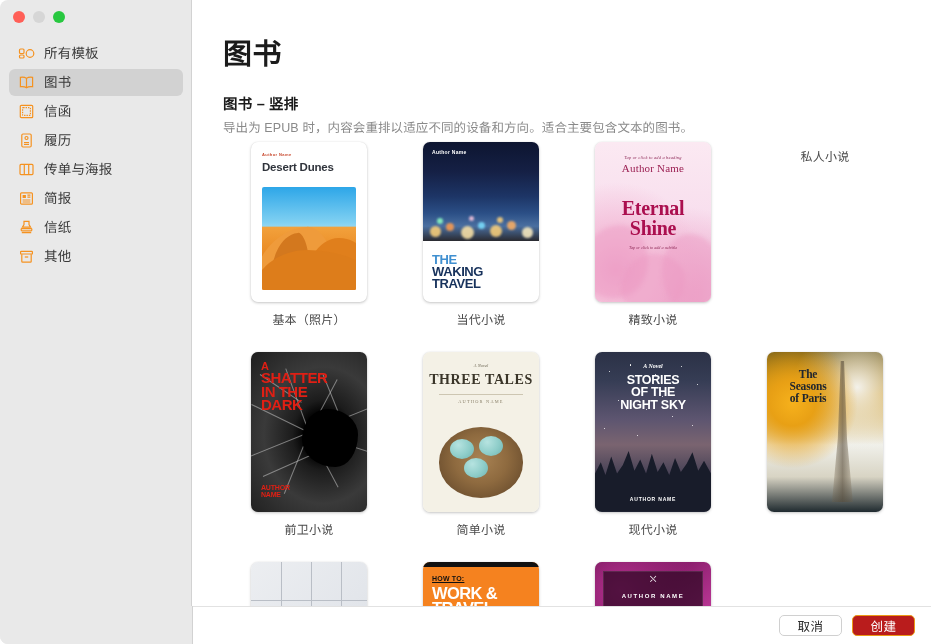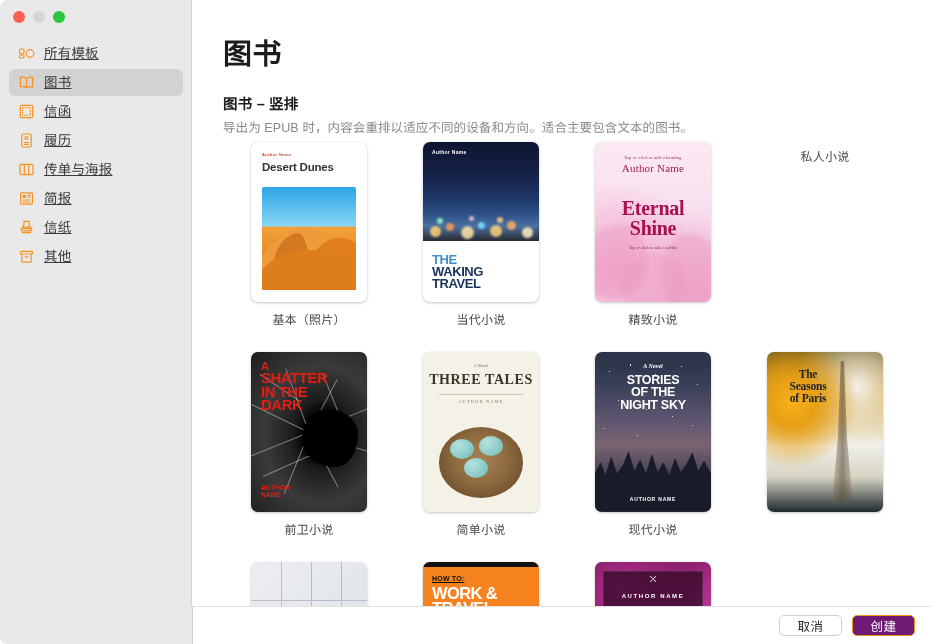--- a/index.html
+++ b/index.html
@@ -72,21 +72,21 @@
     background: #d2d2d2;
   }
   .nav-ico {
     width: 17px;
     height: 17px;
     flex: 0 0 17px;
     display: block;
     color: #f59220;
   }
   .nav-ico svg { display: block; width: 17px; height: 17px; }
-  .nav-label { line-height: 1; letter-spacing: .2px; text-decoration: underline; }
+  .nav-label { line-height: 1; letter-spacing: .2px; }
 
   
   .content {
     position: absolute;
     left: 193px;
     top: 0;
     right: 0;
     bottom: 38px;
     background: #ffffff;
     overflow: hidden;
@@ -455,21 +455,21 @@
     cursor: default;
     box-sizing: border-box;
     letter-spacing: .5px;
   }
   .btn-cancel {
     background: #ffffff;
     border: 1px solid #d0d0d0;
     color: #2b2b2b;
   }
   .btn-create {
-    background: #701a75;
+    background: #b91c1c;
     border: 1px solid #eb9a16;
     color: #ffffff;
   }
   .footer-strip {
     position: absolute;
     left: 0; bottom: 0;
     width: 193px; height: 38px;
     background: #e9e9e9;
     border-right: 1px solid #d2d2d2;
     box-sizing: border-box;

